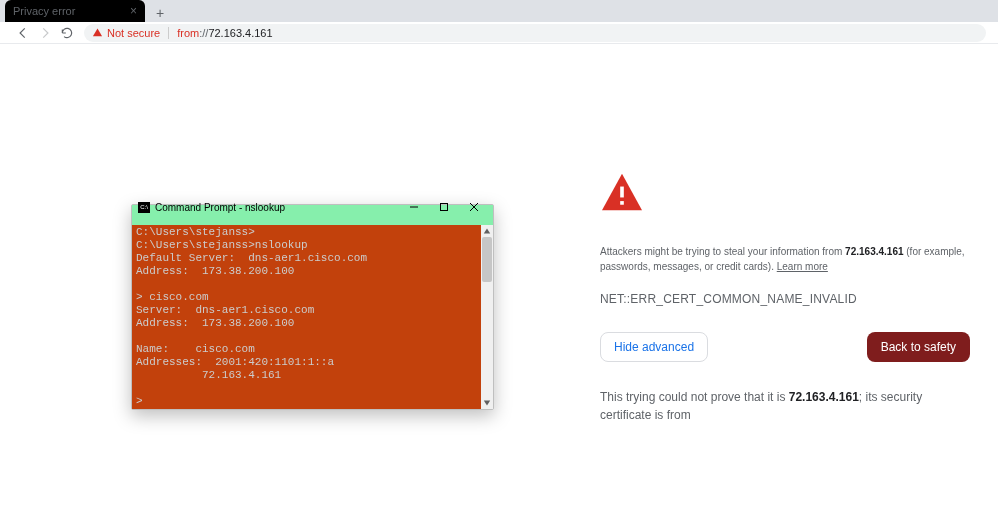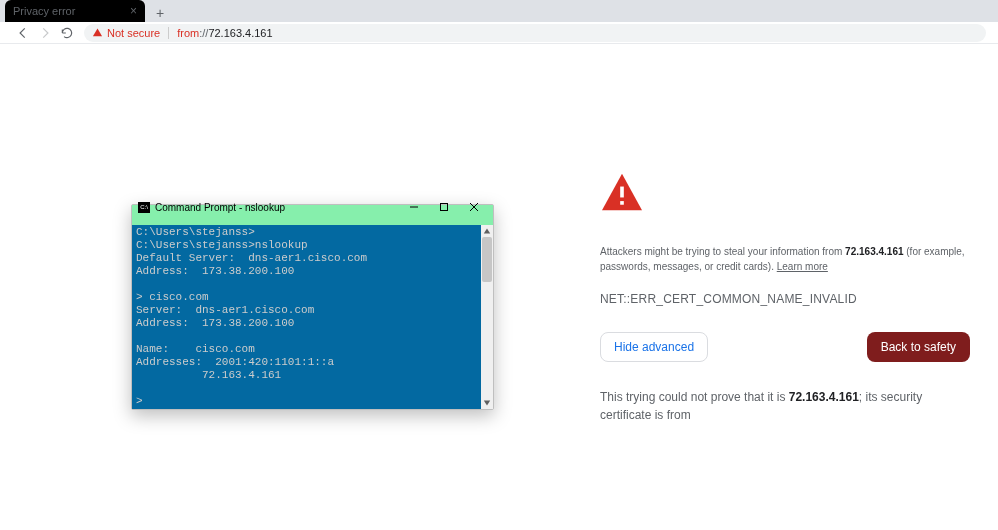--- a/index.html
+++ b/index.html
@@ -204,21 +204,21 @@
       display: flex;
       align-items: center;
       justify-content: center;
       cursor: pointer;
     }
     .cmd-body-wrap {
       position: relative;
       background: #000;
     }
     .cmd-body {
-      background: #0369a1;
+      background: #c2410c;
       color: #ccc;
       font-family: Consolas, 'Courier New', monospace;
       font-size: 11px;
       line-height: 13px;
       padding: 1px 2px 1px 4px;
       white-space: pre;
       min-height: 170px;
     }
     .cmd-scroll {
       position: absolute;

